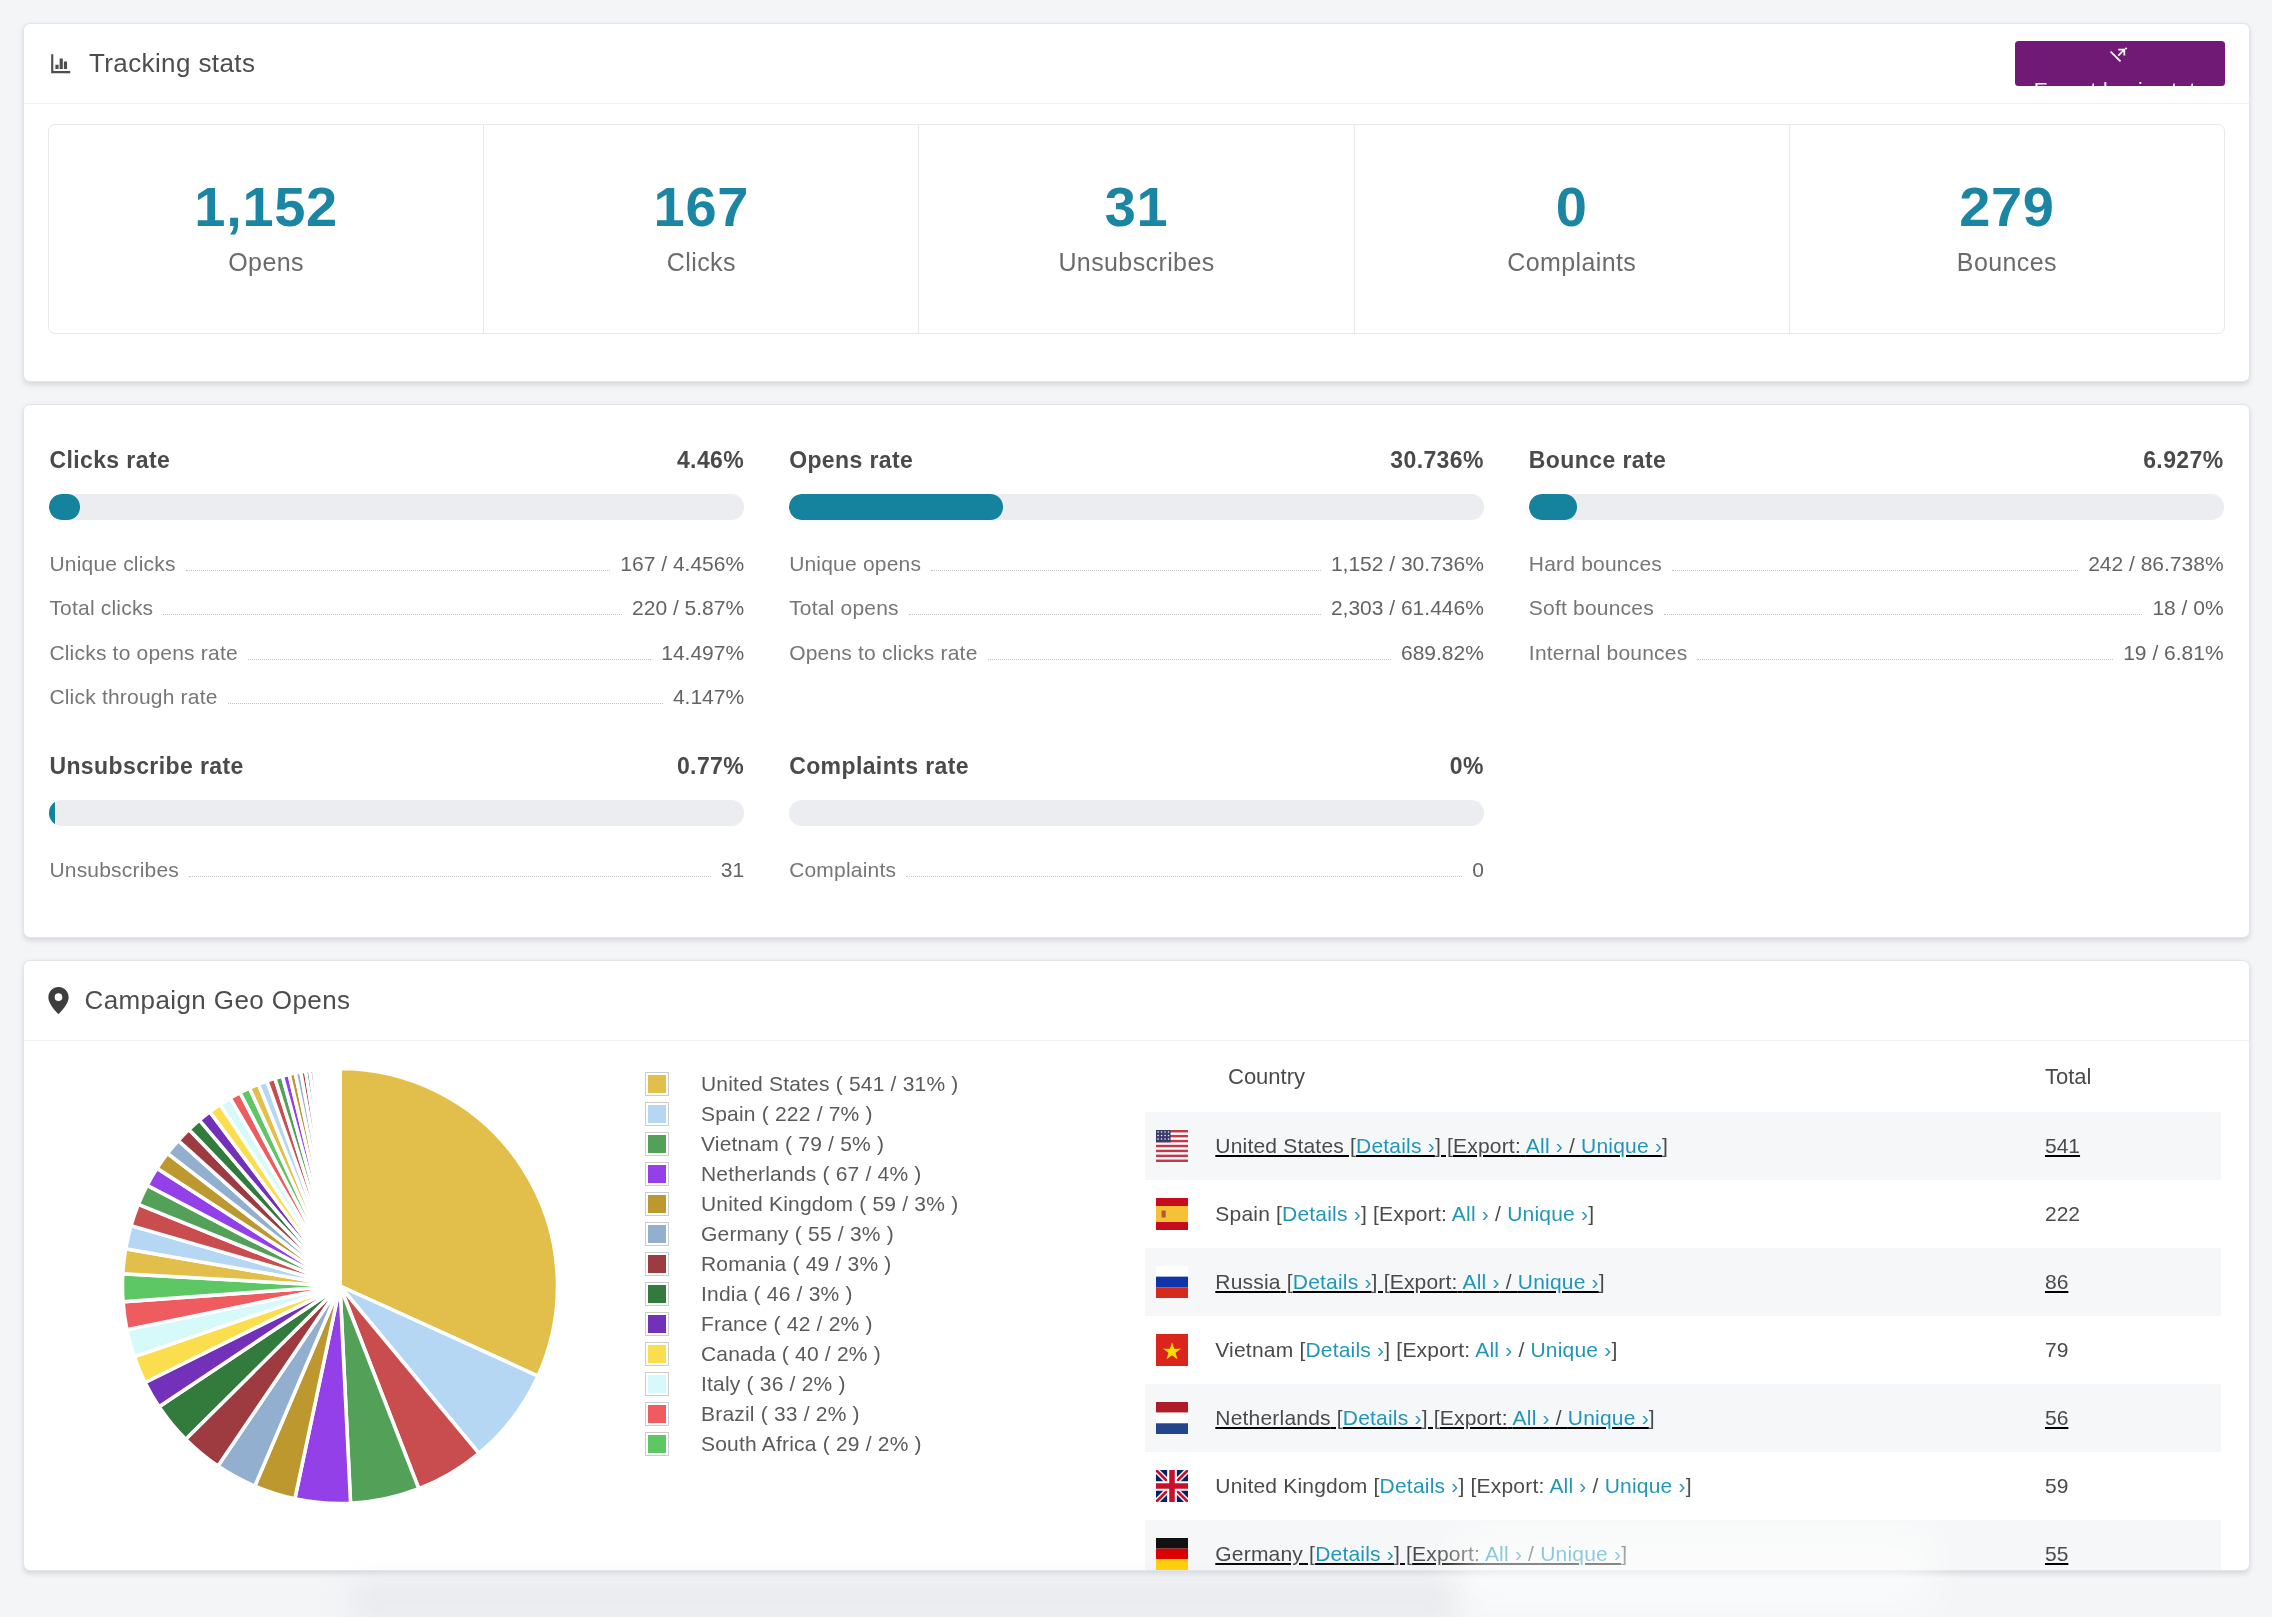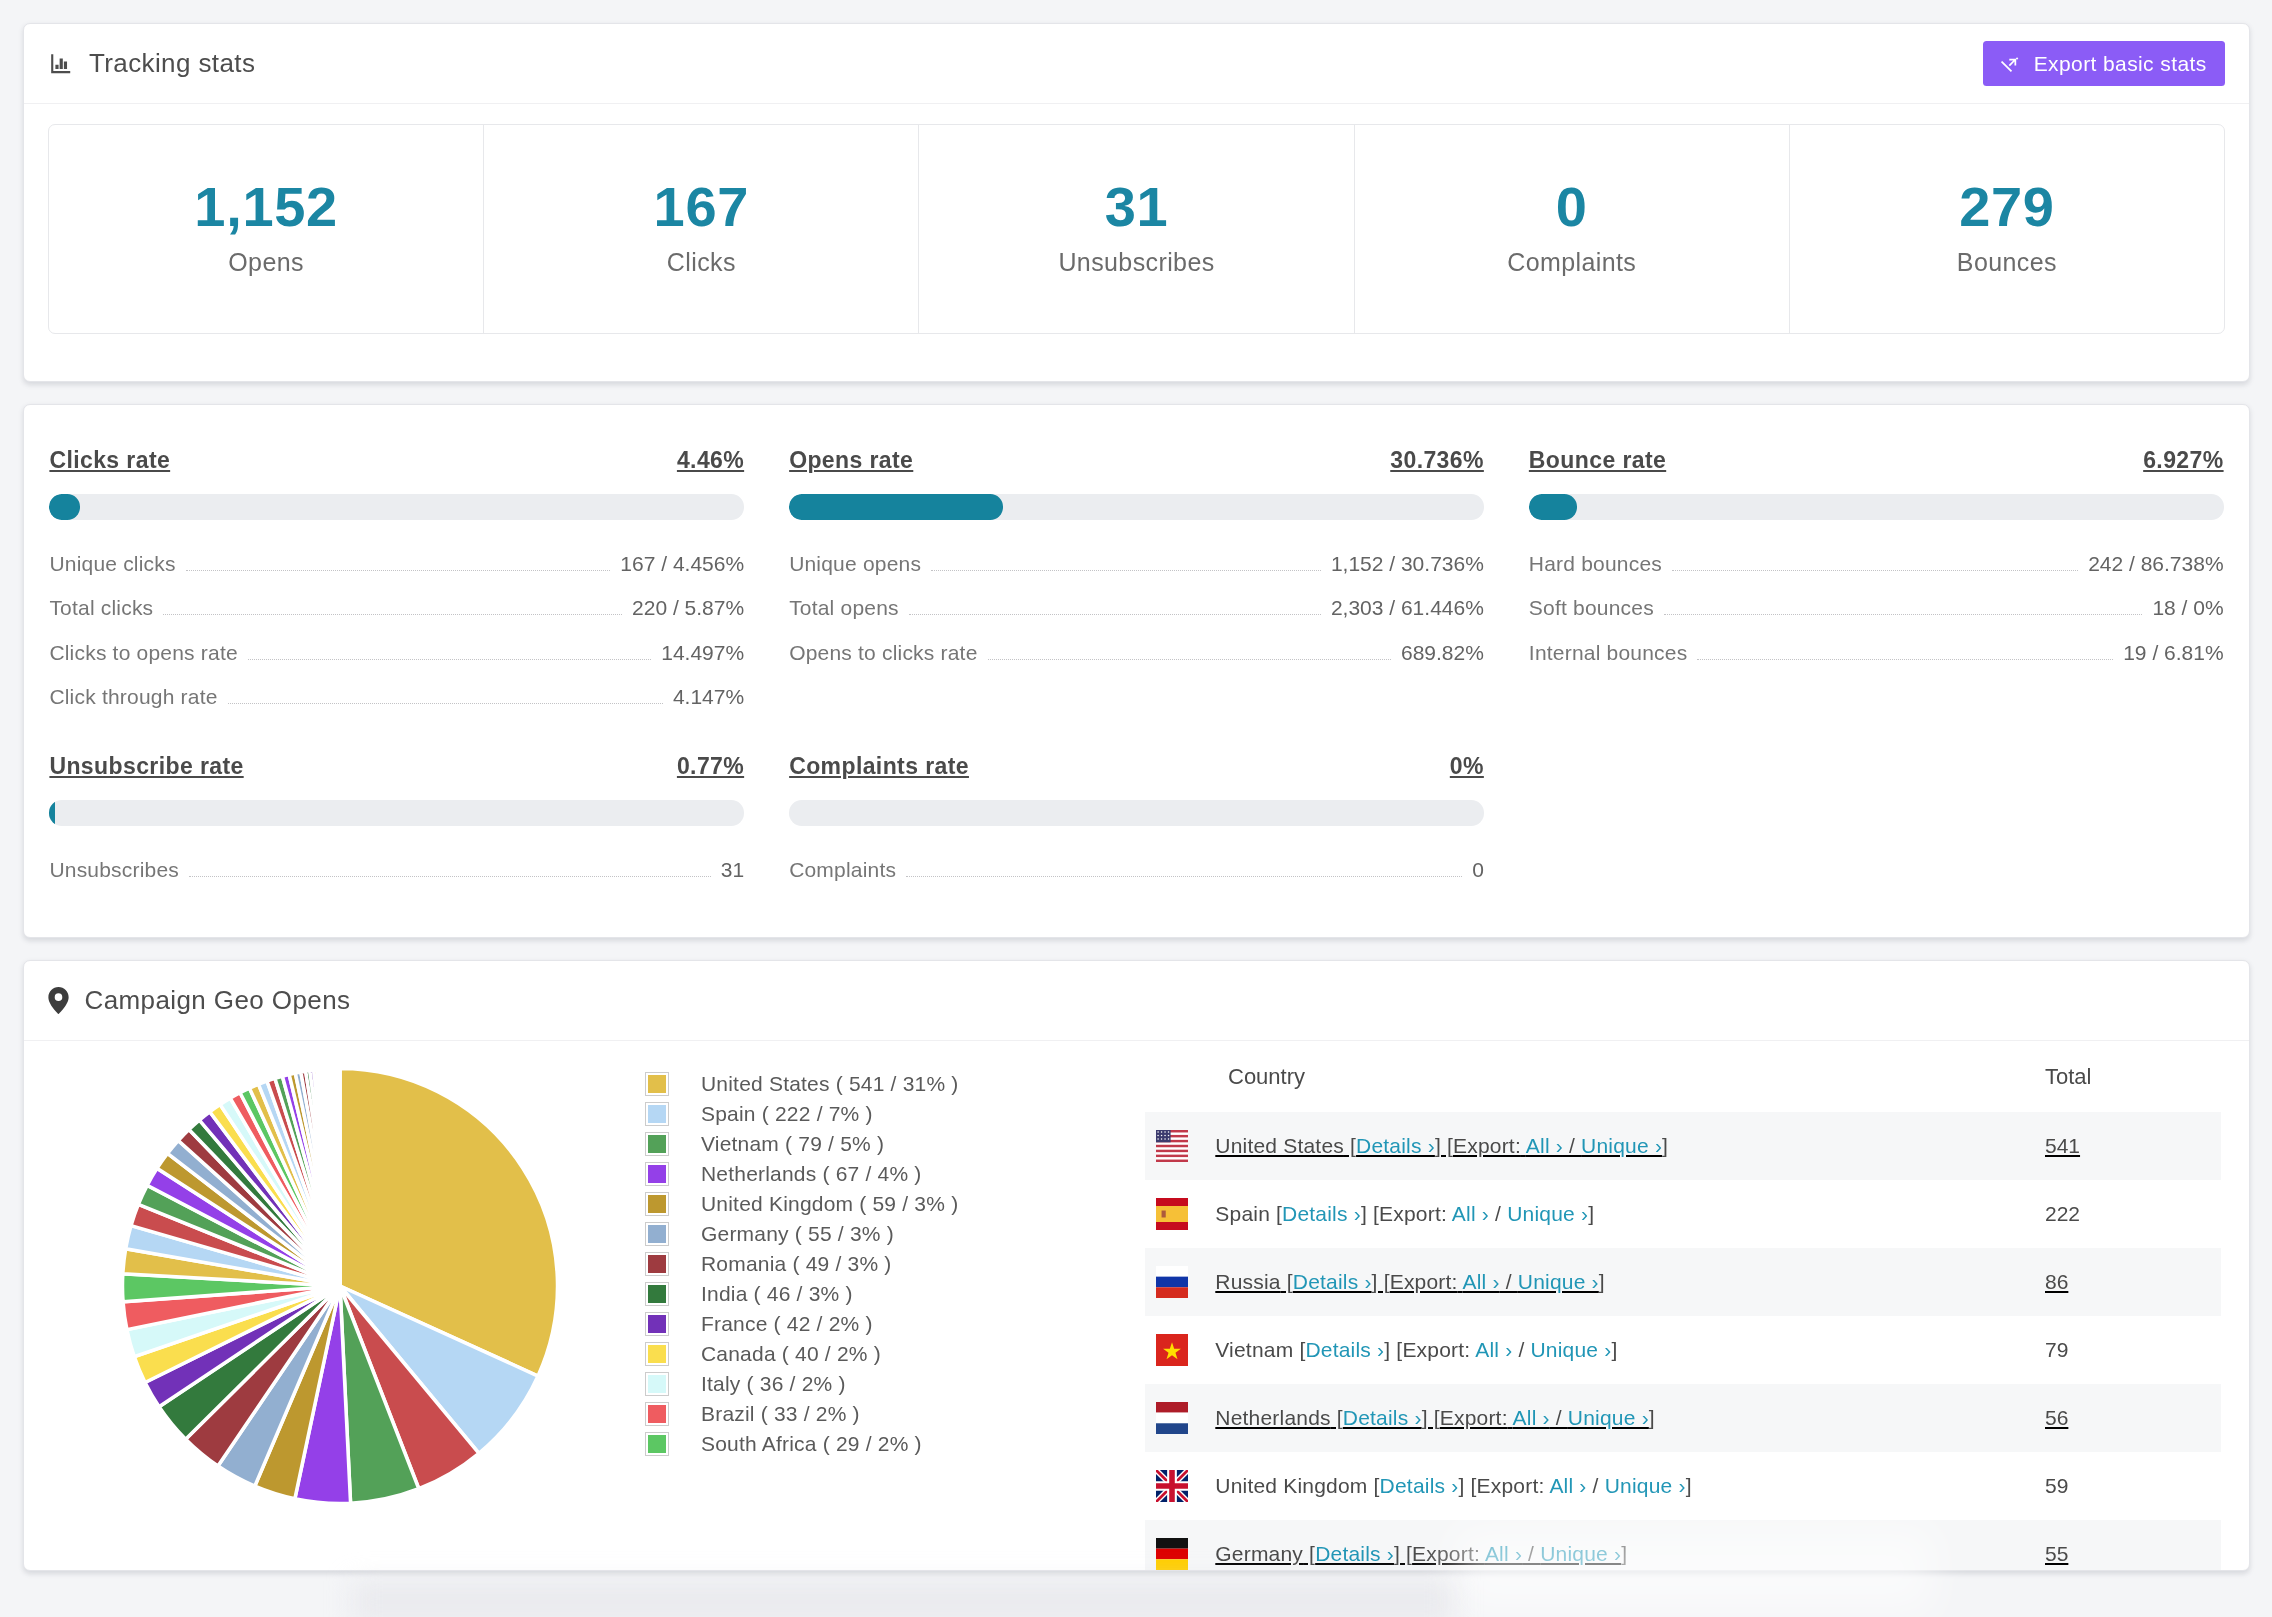--- a/index.html
+++ b/index.html
@@ -8,37 +8,37 @@
   .page { position:relative; width:2273px; height:1618px; background:#f4f5f7; overflow:hidden; padding:23px; }
 
   .card { background:#fff; border:1.4px solid #e4e5e9; border-radius:7px;
           box-shadow:0 2.8px 5.6px rgba(90,95,110,0.18); margin-bottom:22.6px; }
 
   .card-header { display:flex; align-items:center; justify-content:space-between;
                  padding:0 24px; height:80px; border-bottom:1.4px solid #f0f0f2; }
   .card-title { display:flex; align-items:center; gap:15.5px; font-size:26px; color:#4d4d4d; font-weight:400; letter-spacing:0.4px; }
   .card-title svg { display:block; }
 
-  .export-btn { display:flex; align-items:center; gap:11.3px; background:#8b5cf6; color:#fff;
+  .export-btn { display:flex; align-items:center; gap:11.3px; background:#701a75; color:#fff;
                 border:none; border-radius:3.5px; font-family:inherit; font-size:21px; letter-spacing:0.4px;
-                padding:0 18.4px; height:45px; cursor:pointer; }
+                padding:0 18.4px; height:45px; cursor:pointer;flex-direction:column; }
 
   
   .card-top-body { padding:20px 24px 47px 24px; }
   .summary-row { display:flex; border:1.4px solid #e7e8eb; border-radius:7px; }
   .summary-box { flex:1; text-align:center; padding:54px 0 56px 0; border-right:1.4px solid #e7e8eb; }
   .summary-box:last-child { border-right:none; }
   .summary-value { font-size:56px; font-weight:700; color:#1b86a3; line-height:1; letter-spacing:0.7px; }
   .summary-label { margin-top:12.7px; font-size:25px; color:#6b6b6b; letter-spacing:0.4px; }
 
   
   .card-rates { padding:42px 25.4px 55px 25.4px; }
   .rates-grid { display:grid; grid-template-columns:repeat(3,1fr); column-gap:45px; row-gap:44px; }
   .rate-head { display:flex; justify-content:space-between; align-items:baseline; }
-  .rate-title, .rate-value { font-size:23px; font-weight:700; color:#4a4a4a; letter-spacing:0.4px;text-decoration:underline; }
+  .rate-title, .rate-value { font-size:23px; font-weight:700; color:#4a4a4a; letter-spacing:0.4px; }
   .progress { margin-top:20px; height:25.4px; background:#ebedf0; border-radius:12.7px; overflow:hidden; }
   .progress-fill { height:100%; background:#15839d; border-radius:12.7px; }
   .rate-rows { margin-top:32px; }
   .metric-row { display:flex; align-items:flex-end; margin-top:20.5px; }
   .metric-label { font-size:21px; color:#767676; letter-spacing:0.2px; white-space:nowrap; }
   .leader { flex:1; border-bottom:1.4px dotted #c3c3c6; margin:0 10px 5px 10px; min-width:28px; }
   .metric-value { font-size:21px; color:#636363; white-space:nowrap; }
 
   
   .card-geo { height:611px; overflow:hidden; }

